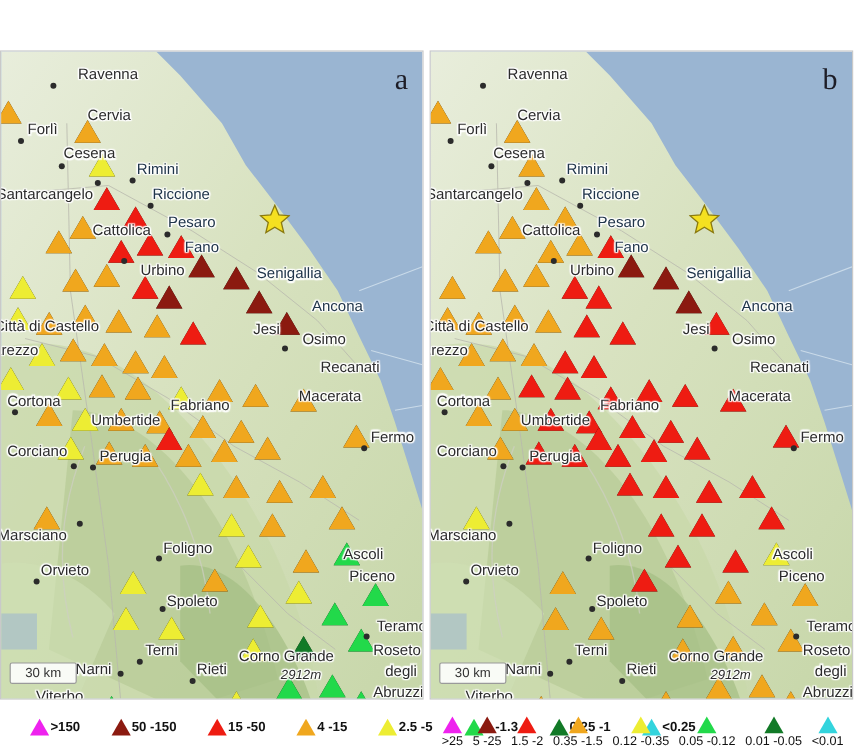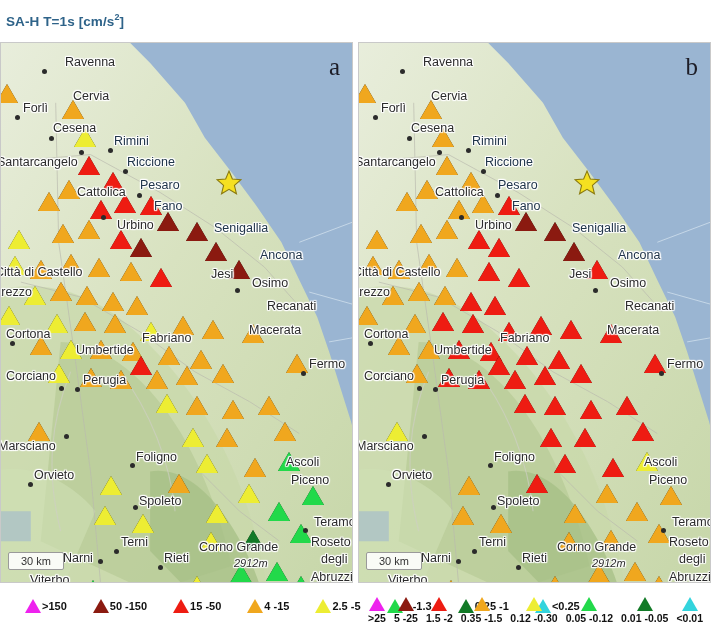--- a/index.html
+++ b/index.html
@@ -148,31 +148,28 @@
     flex:1 1 auto;
   }
   .leg-b-tri{
     width:0;height:0;
     border-left:8px solid transparent;
     border-right:8px solid transparent;
     border-bottom:14px solid #f0f;
     margin-bottom:1px;
   }
   .leg-b-txt{
-    font-size:10.5px;font-weight:bold;color:#111;white-space:nowrap;
+    font-size:10.5px;font-weight:normal;color:#111;white-space:nowrap;
   }
 </style>
 </head>
 <body>
 
 <div class="page">
 
-  <div class="title" id="title-a">
-    <span>SA-H T=1s [cm/s</span><sup>2</sup><span>]</span>
-  </div>
 
   <div class="panel" id="panel-a">
     <div class="map">
       <div class="land">
         <svg viewBox="0 0 353 541" preserveAspectRatio="none">
           <defs>
             <linearGradient id="lg1" x1="0" y1="0" x2="1" y2="1">
               <stop offset="0%" stop-color="#e9eedd"></stop>
               <stop offset="45%" stop-color="#d8e2c0"></stop>
               <stop offset="100%" stop-color="#c6d6a8"></stop>
@@ -600,21 +597,21 @@
         <div class="leg-b-item">
           <span class="leg-b-tri" style="border-bottom-color: rgb(238, 28, 18);"></span>
           <span class="leg-b-txt">1.5 -2</span>
         </div>
         <div class="leg-b-item">
           <span class="leg-b-tri" style="border-bottom-color: rgb(240, 167, 30);"></span>
           <span class="leg-b-txt">0.35 -1.5</span>
         </div>
         <div class="leg-b-item">
           <span class="leg-b-tri" style="border-bottom-color: rgb(237, 237, 51);"></span>
-          <span class="leg-b-txt">0.12 -0.30</span>
+          <span class="leg-b-txt">0.12 -0.35</span>
         </div>
         <div class="leg-b-item">
           <span class="leg-b-tri" style="border-bottom-color: rgb(34, 217, 74);"></span>
           <span class="leg-b-txt">0.05 -0.12</span>
         </div>
         <div class="leg-b-item">
           <span class="leg-b-tri" style="border-bottom-color: rgb(18, 122, 39);"></span>
           <span class="leg-b-txt">0.01 -0.05</span>
         </div>
         <div class="leg-b-item">

